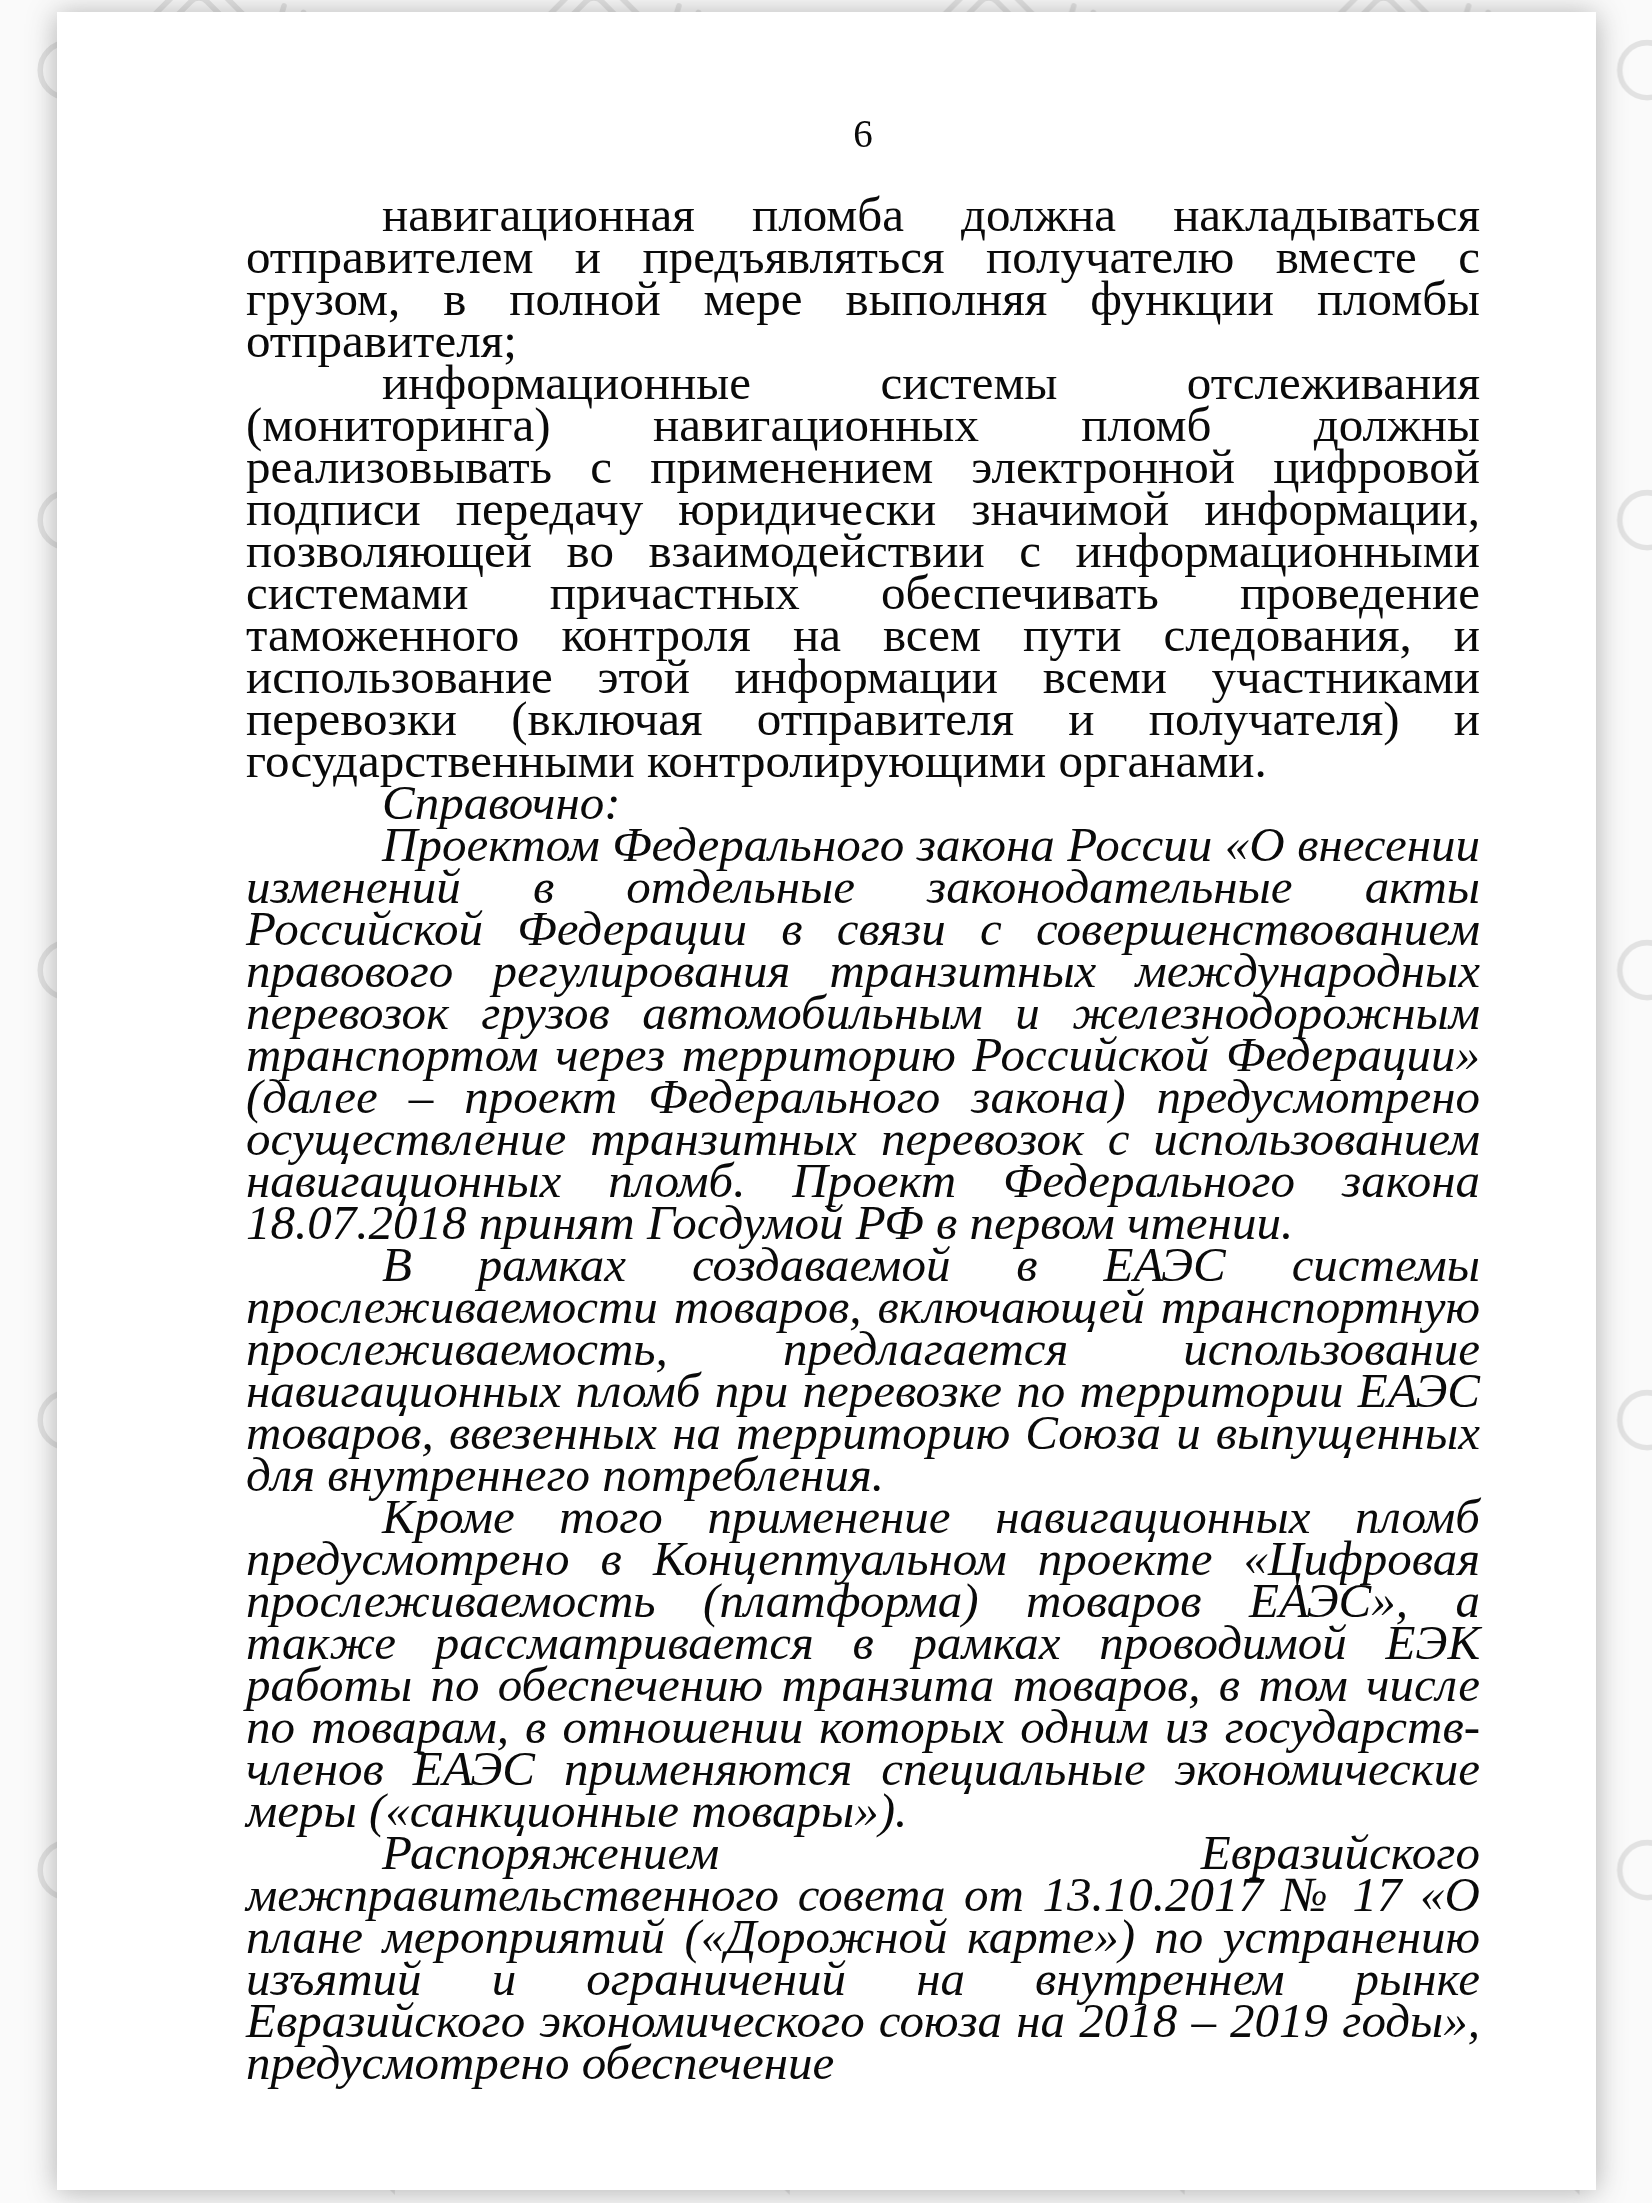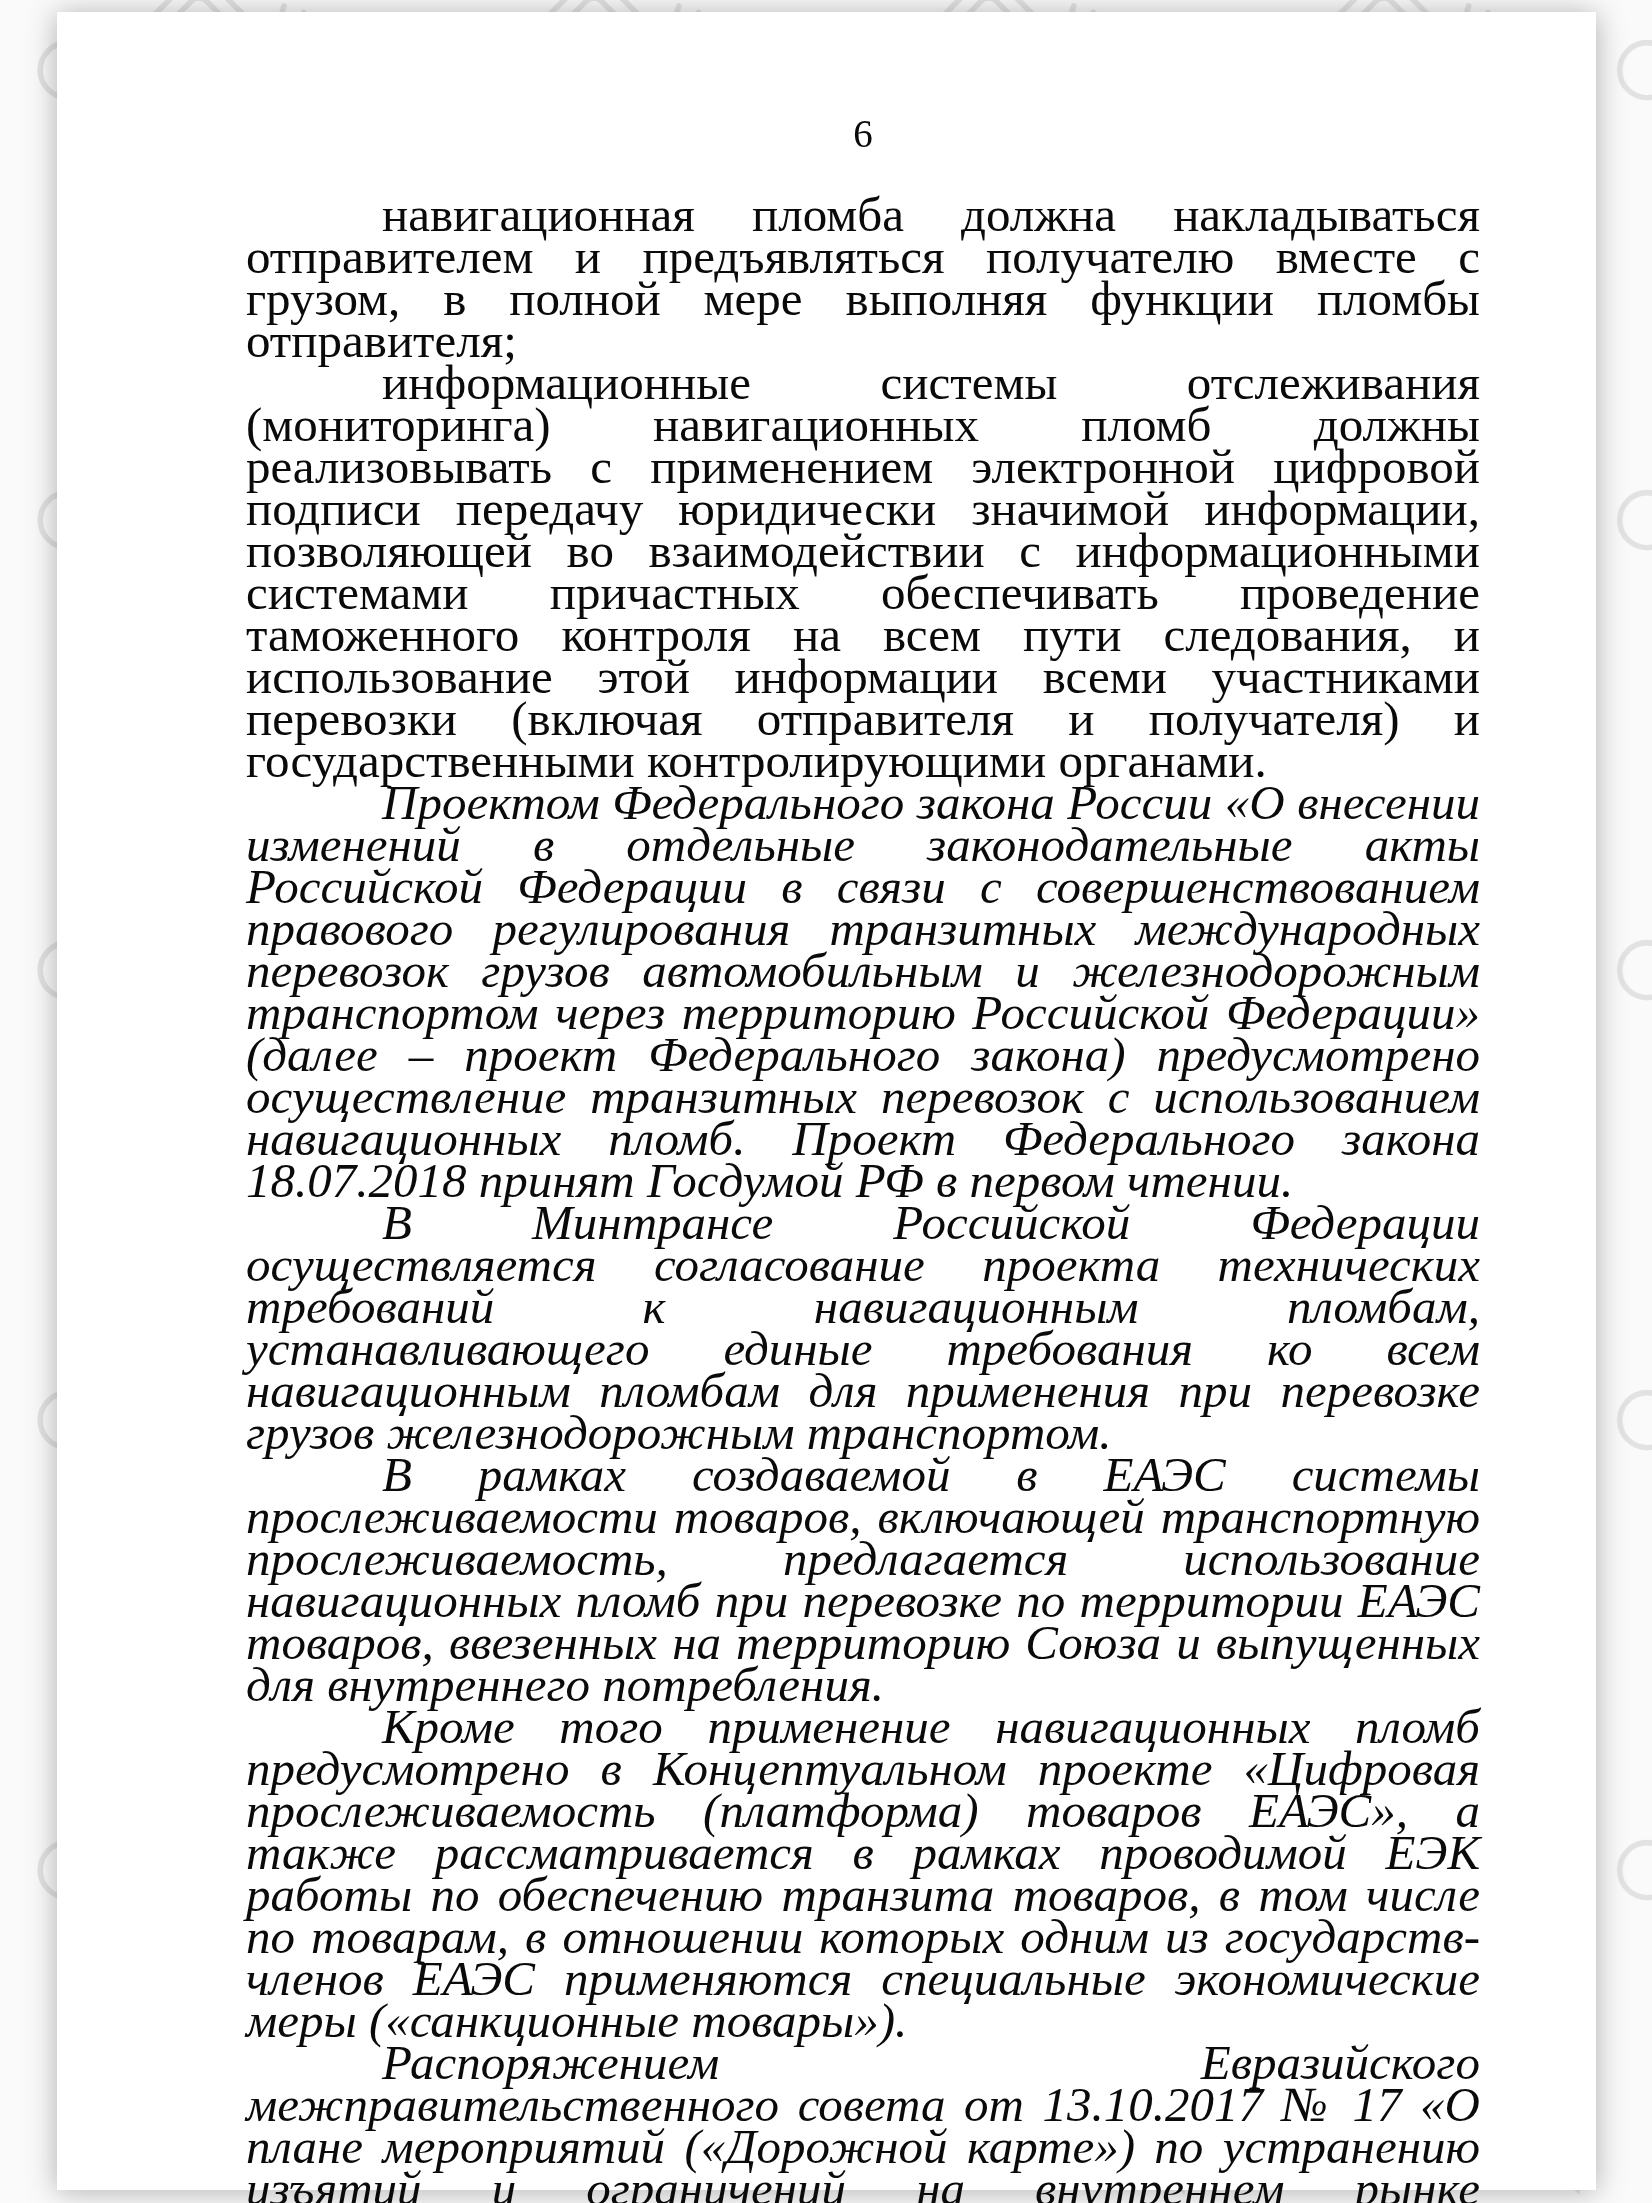--- a/index.html
+++ b/index.html
@@ -90,20 +90,20 @@
   </defs>
   <rect x="0" y="0" width="1800" height="2400" fill="#fafafa"></rect>
   <rect x="0" y="0" width="1800" height="2400" fill="url(#wm)"></rect>
 </svg>
 
 <div class="sheet">
   <div class="page-number">6</div>
   <div class="doc-body" id="doc-body">
       <p class="para regular">навигационная пломба  должна накладываться отправителем и предъявляться получателю вместе с грузом, в полной мере выполняя функции пломбы отправителя;</p>
       <p class="para regular">информационные системы отслеживания (мониторинга) навигационных пломб  должны реализовывать с применением электронной цифровой подписи передачу юридически значимой информации, позволяющей во взаимодействии с информационными системами причастных обеспечивать  проведение таможенного контроля на всем пути следования, и использование этой информации всеми участниками перевозки (включая отправителя и получателя) и государственными контролирующими органами.</p>
+      <p class="para italic">Справочно:</p>
       <p class="para italic">Проектом Федерального закона России «О внесении изменений в отдельные законодательные акты Российской Федерации в связи с совершенствованием правового регулирования транзитных международных перевозок грузов автомобильным и железнодорожным транспортом через территорию Российской Федерации» (далее – проект Федерального закона) предусмотрено осуществление транзитных перевозок с использованием навигационных пломб. Проект Федерального закона 18.07.2018 принят Госдумой РФ в первом чтении.</p>
-      <p class="para italic">В Минтрансе Российской Федерации осуществляется согласование проекта технических требований к навигационным пломбам, устанавливающего единые требования ко всем навигационным пломбам для применения при перевозке грузов железнодорожным транспортом.</p>
       <p class="para italic">В рамках создаваемой в ЕАЭС системы прослеживаемости товаров, включающей транспортную прослеживаемость, предлагается использование навигационных пломб при перевозке по территории ЕАЭС товаров, ввезенных на территорию Союза и выпущенных для внутреннего потребления.</p>
       <p class="para italic">Кроме того применение навигационных пломб предусмотрено в Концептуальном проекте «Цифровая прослеживаемость (платформа) товаров ЕАЭС», а также рассматривается в рамках проводимой ЕЭК работы по обеспечению транзита товаров, в том числе по товарам, в отношении которых одним из государств-членов ЕАЭС применяются специальные экономические меры («санкционные товары»).</p>
       <p class="para italic">Распоряжением Евразийского межправительственного совета от 13.10.2017  № 17  «О плане мероприятий («Дорожной карте») по устранению изъятий и ограничений на внутреннем рынке Евразийского экономического союза на 2018 – 2019 годы», предусмотрено обеспечение</p>
     </div>
 </div>
 
 
 </body></html>

